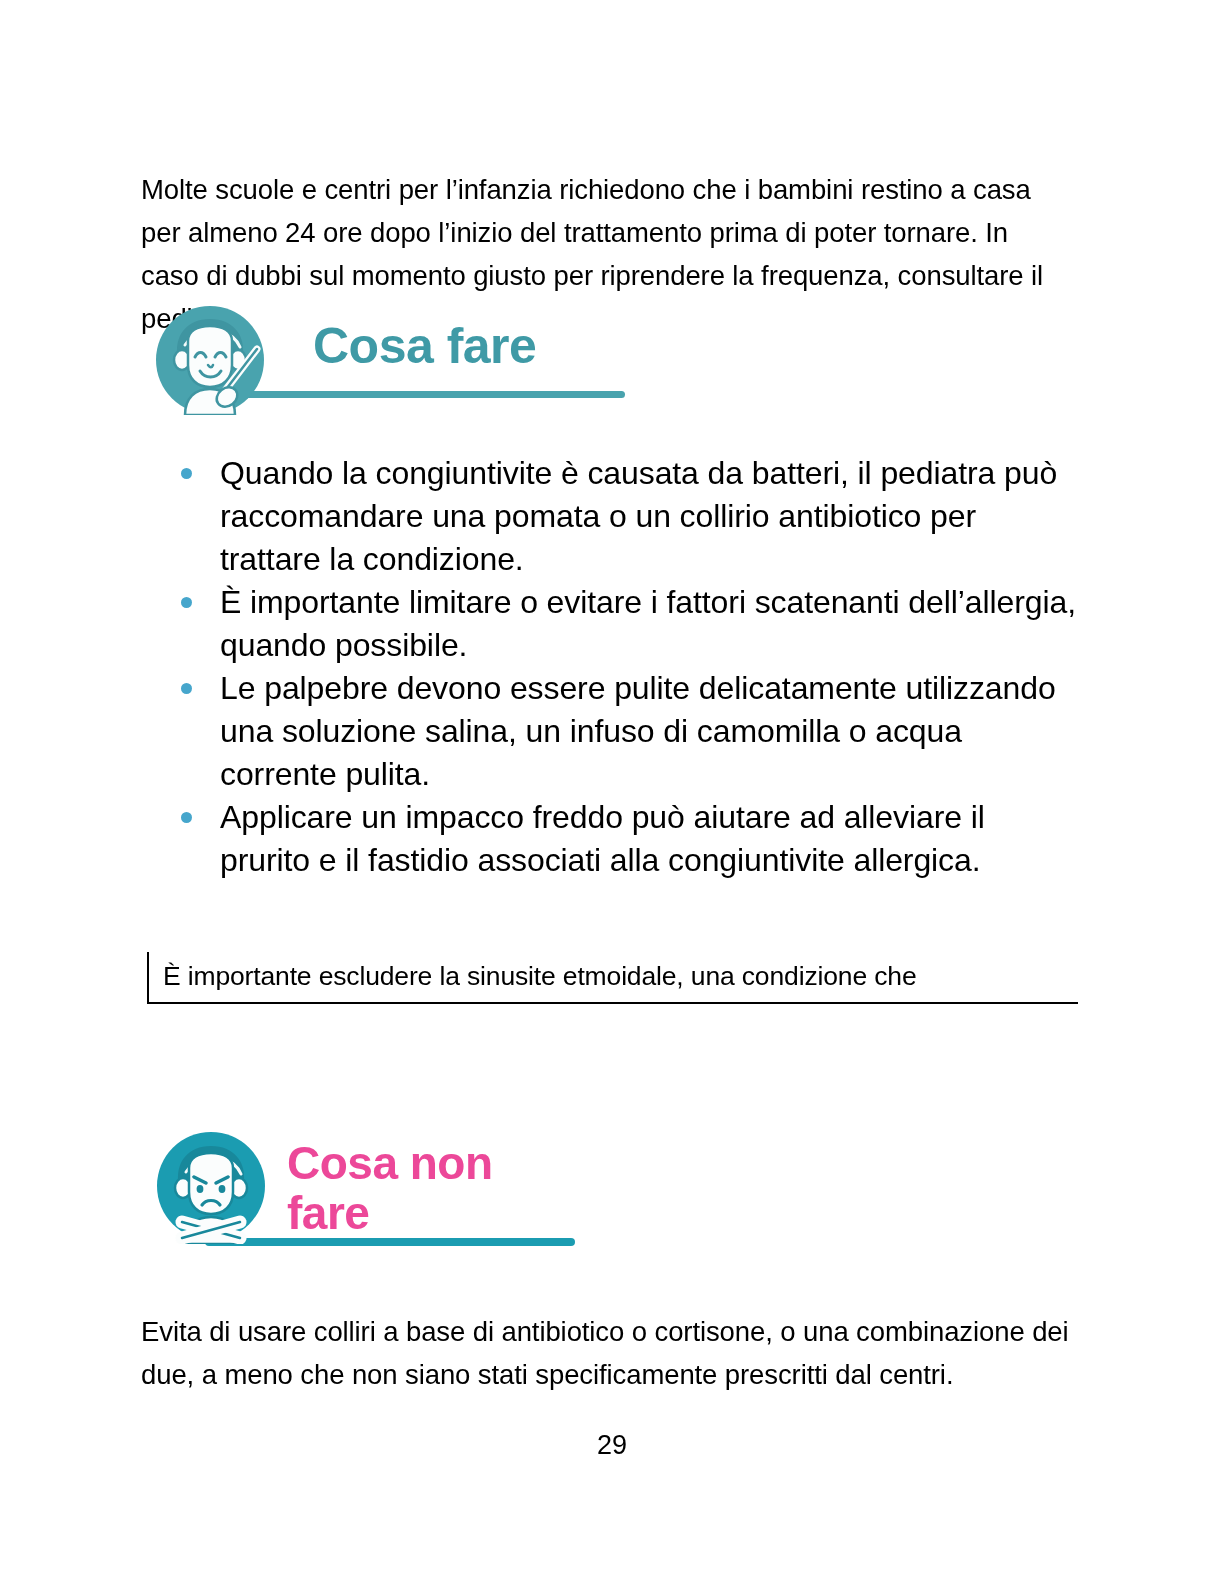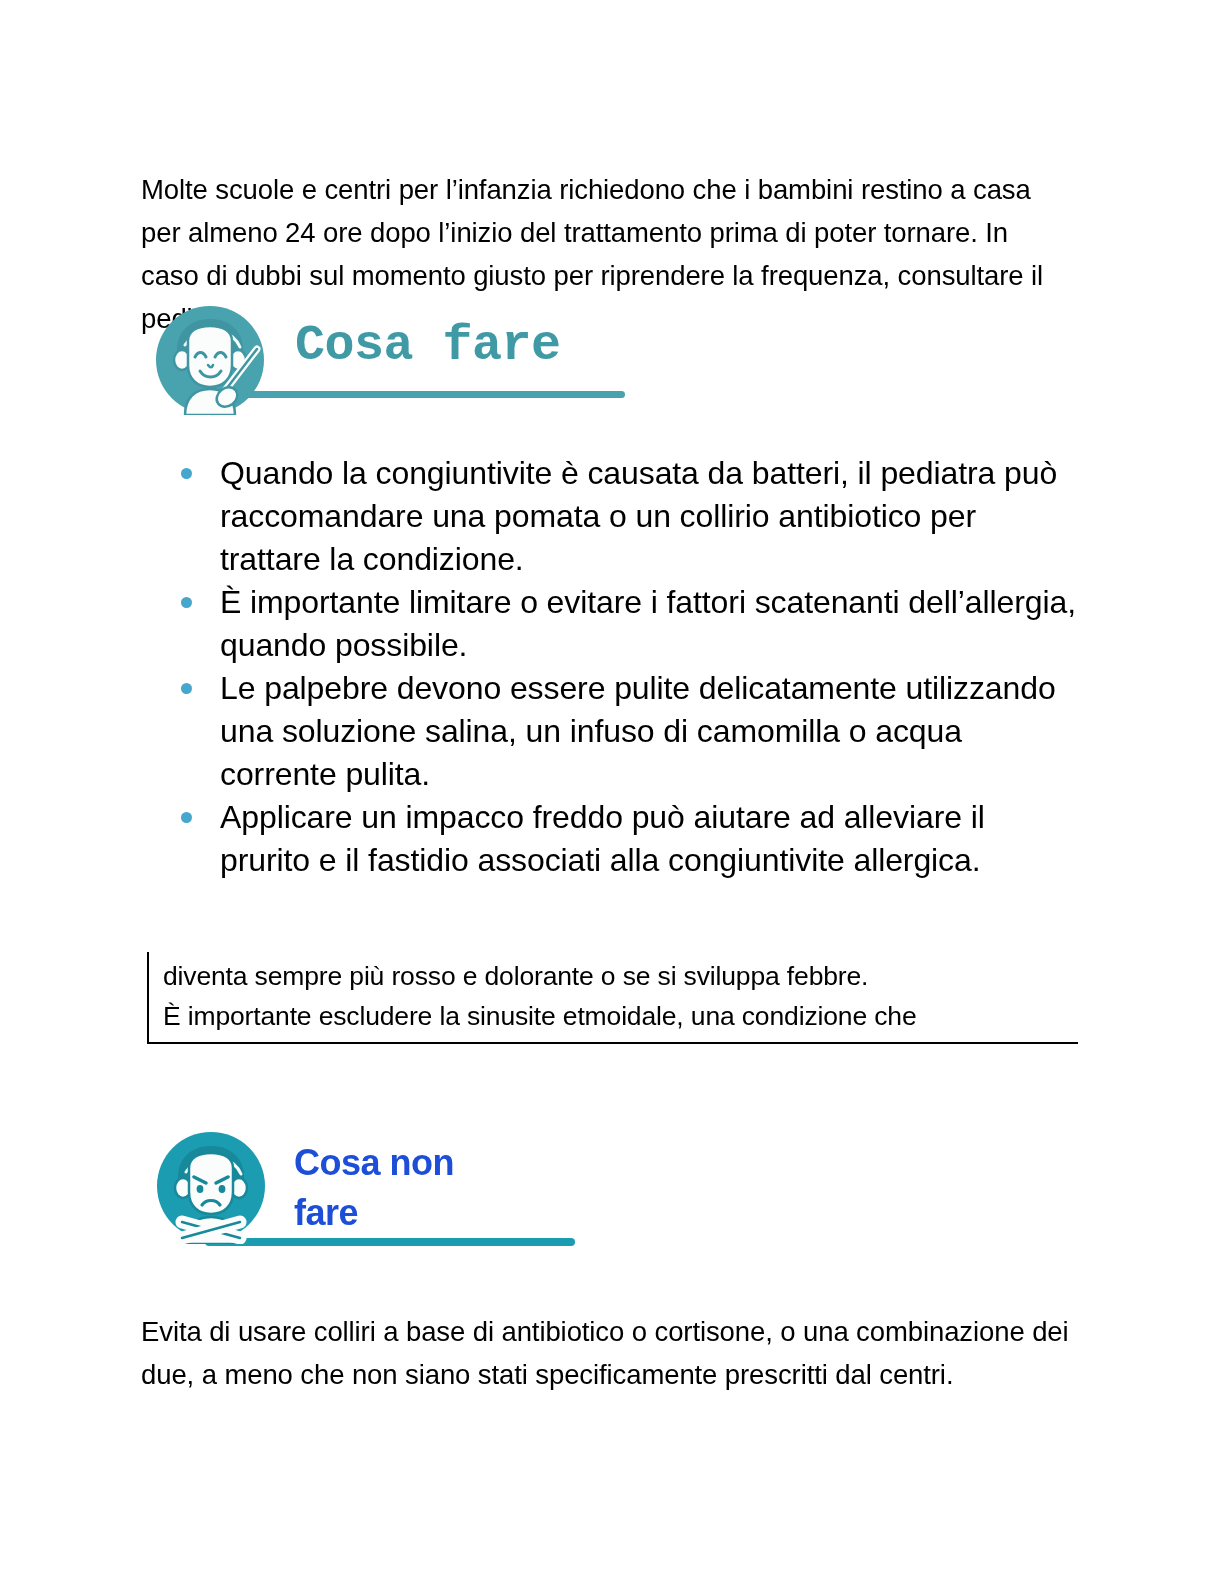--- a/index.html
+++ b/index.html
@@ -63,43 +63,42 @@
   #header-cosa-fare { left: 155px; top: 305px; width: 460px; height: 115px; }
   #header-cosa-fare .rule {
     left: 50px;
     top: 86px;
     width: 420px;
     height: 7px;
     background: #49a3ae;
   }
   #header-cosa-fare .badge { width: 110px; height: 110px; }
   #header-cosa-fare .wordmark {
-    left: 140px;
+    left: 158px;
     top: 12px;
     font-size: 50px;
     color: #3f9aa6;
-    font-family: Liberation Mono, monospace;
   }
 
   
   #header-cosa-non-fare { left: 155px; top: 1132px; width: 420px; height: 125px; }
   #header-cosa-non-fare .rule {
     left: 50px;
     top: 106px;
     width: 370px;
     height: 8px;
     background: #1b9cb1;
   }
   #header-cosa-non-fare .badge { width: 112px; height: 112px; }
   #header-cosa-non-fare .wordmark {
-    left: 139px;
+    left: 132px;
     top: 6px;
-    font-size: 36px;
+    font-size: 46px;
     line-height: 50px;
-    color: #1d4ed8;
+    color: #ec4899;
     white-space: pre-line;
   }
 
   
   #advice-list {
     position: absolute;
     left: 178px;
     top: 452px;
     width: 900px;
     list-style: none;
@@ -216,21 +215,20 @@
       <span class="dot"></span>
       <span>Le palpebre devono essere pulite delicatamente utilizzando una soluzione salina, un infuso di camomilla o acqua corrente pulita.</span>
     </li>
     <li>
       <span class="dot"></span>
       <span>Applicare un impacco freddo può aiutare ad alleviare il prurito e il fastidio associati alla congiuntivite allergica.</span>
     </li>
   </ul>
 
   <div id="warning-callout">
-    <div class="line">diventa sempre più rosso e dolorante o se si sviluppa febbre.</div>
     <div class="line">È importante escludere la sinusite etmoidale, una condizione che</div>
   </div>
 
   <div class="section-header" id="header-cosa-non-fare">
 
     <div class="rule"></div>
 
     <div class="badge">
       <svg viewBox="0 0 112 112" width="112" height="112" aria-hidden="true">
         <circle cx="56" cy="54" r="54" fill="#1b9cb1"></circle>
@@ -260,14 +258,15 @@
         <path d="M85 90 L27 106" stroke="#18889b" stroke-width="2.5" fill="none" stroke-linecap="round"></path>
       </svg>
     </div>
 
     <div class="wordmark">Cosa non
 fare</div>
   </div>
 
   <p class="para" id="closing-paragraph">Evita di usare colliri a base di antibiotico o cortisone, o una combinazione dei due, a meno che non siano stati specificamente prescritti dal centri.</p>
 
+  <div id="page-number">29</div>
 
 </div>
 
 </body></html>

